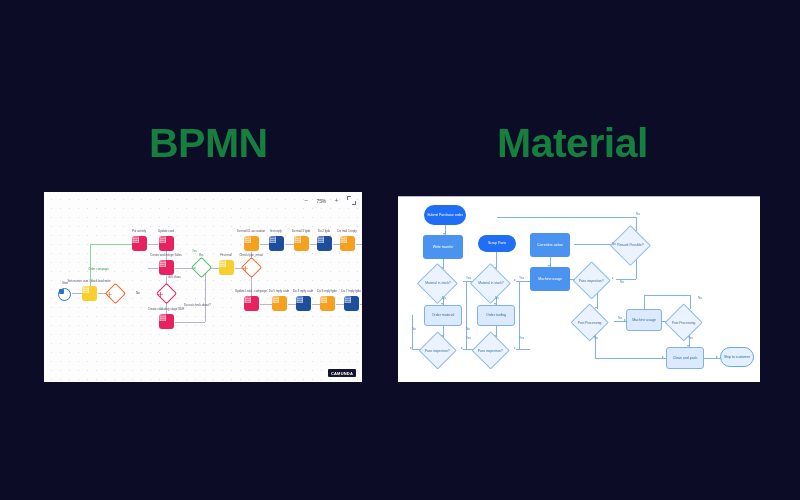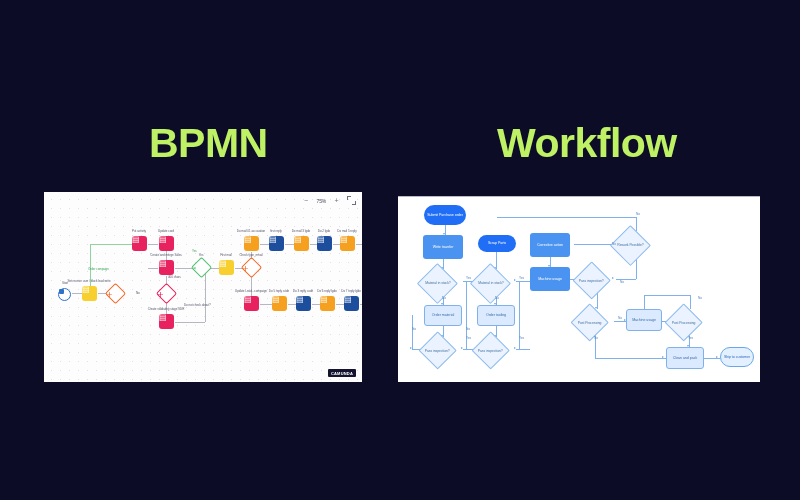--- a/index.html
+++ b/index.html
@@ -9,21 +9,21 @@
     background: #0d0c27;
     font-family: "Liberation Sans", sans-serif;
     overflow: hidden;
     position: relative;
   }
   .stage { position: absolute; inset: 0; }
 
   
   .title {
     position: absolute;
-    color: #bef264;
+    color: #15803d;
     font-weight: 700;
     font-size: 41px;
     letter-spacing: -0.5px;
     white-space: nowrap;
   }
   #title-bpmn { left: 149px; top: 120px; }
   #title-workflow { left: 497px; top: 120px; }
 
   
   .panel {
@@ -181,21 +181,21 @@
     position: absolute; font-size: 3.2px; color: #5a87bd;
     white-space: nowrap; line-height: 1;
   }
 </style>
 </head>
 <body>
 
 <div class="stage">
 
   <div class="title" id="title-bpmn">BPMN</div>
-  <div class="title" id="title-workflow">Workflow</div>
+  <div class="title" id="title-workflow">Material</div>
 
   <div class="panel" id="panel-bpmn">
 
     <div class="bpmn-toolbar">
       <span class="tb-btn">−</span>
       <span class="tb-zoom">75%</span>
       <span class="tb-btn">+</span>
       <span class="tb-fs"></span>
     </div>
 

